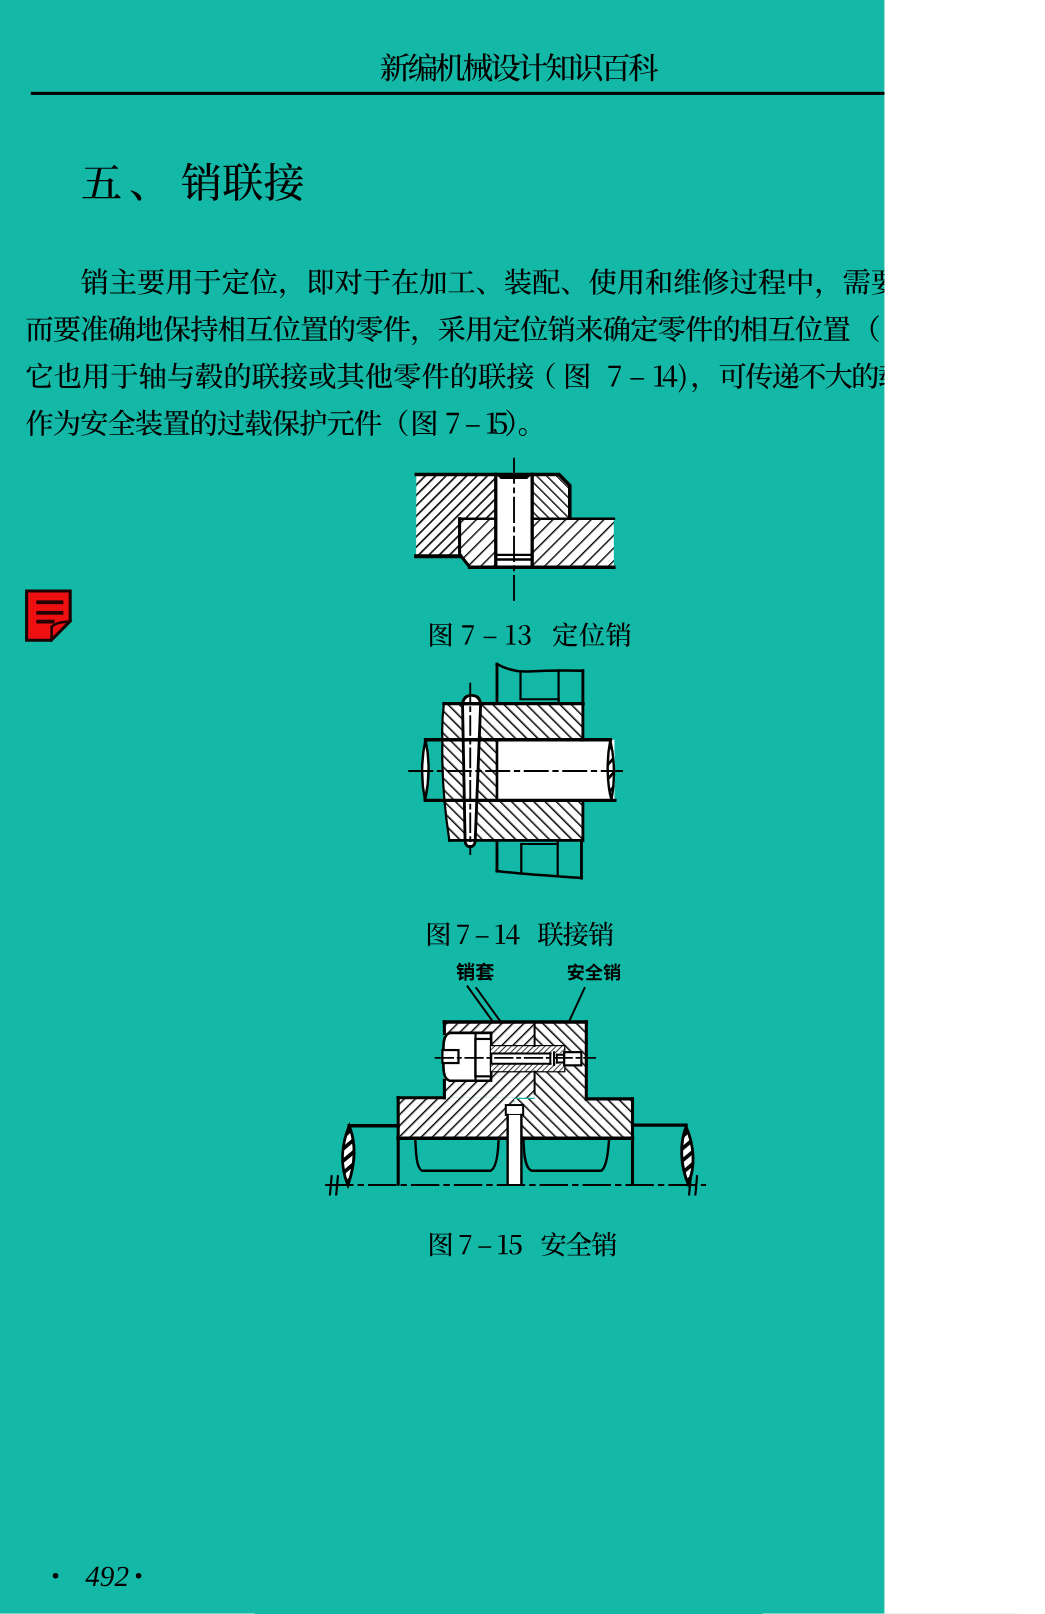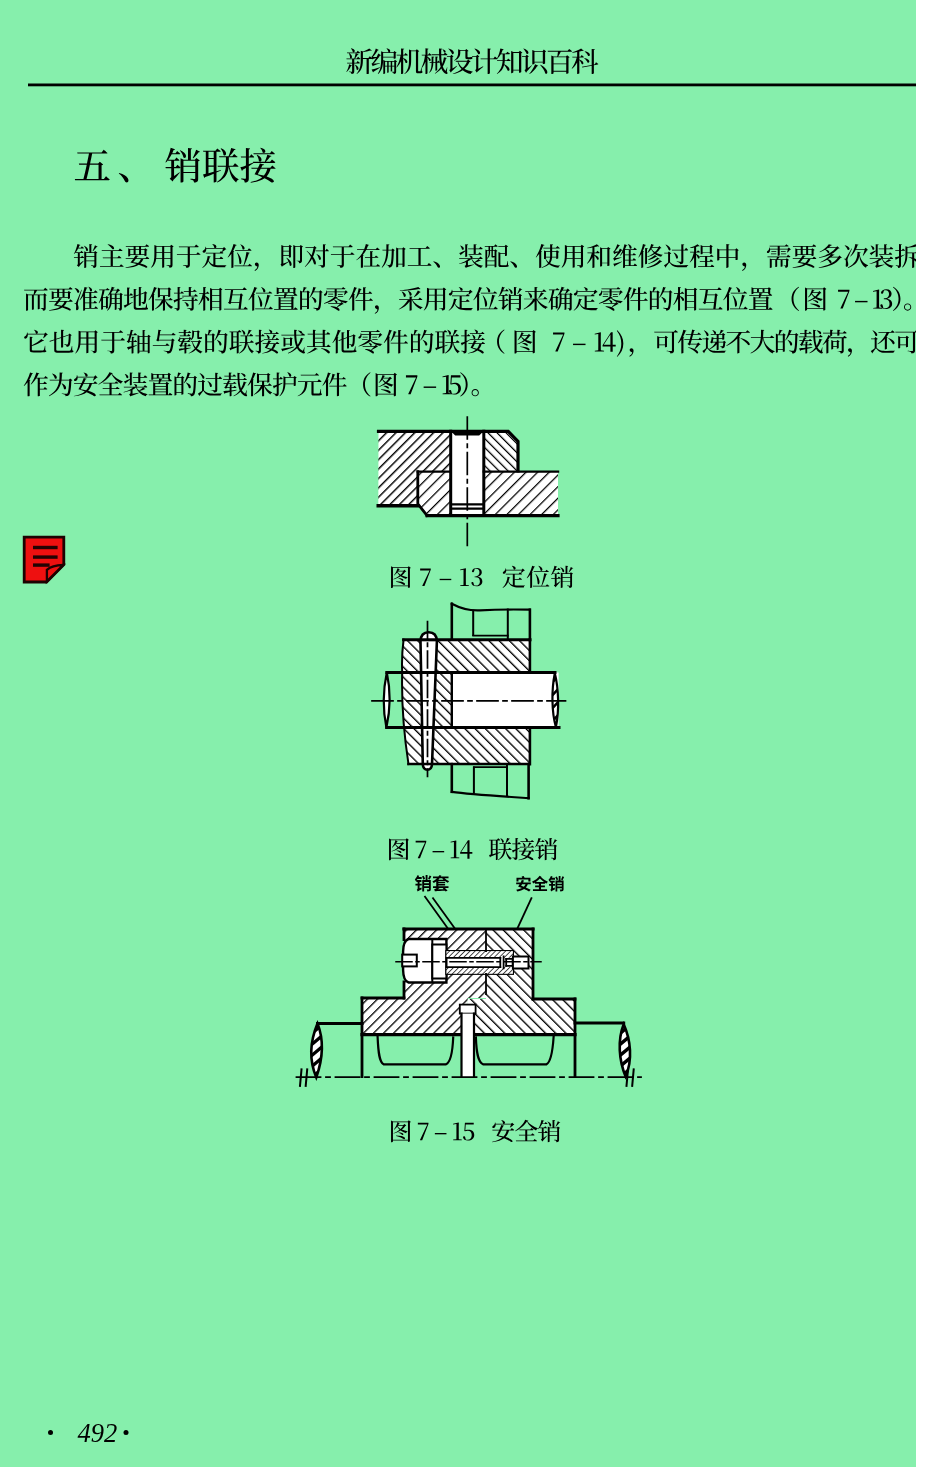--- a/index.html
+++ b/index.html
@@ -1,14 +1,14 @@
 <!DOCTYPE html>
 <html><head><meta charset="utf-8"><style>
 html,body{margin:0;padding:0;background:#fff;}
-#page{position:relative;width:916px;height:1467px;background:#86efac;overflow:hidden;}
+#page{position:relative;width:804px;height:1467px;background:#14b8a6;overflow:hidden;}
 svg{position:absolute;left:0;top:0;}
 </style></head><body>
 <div id="page">
 <svg width="950" height="1467" viewBox="0 0 950 1467">
 <defs>
 <pattern id="hA9" patternUnits="userSpaceOnUse" width="6.65" height="6.65" patternTransform="rotate(45)">
           <rect width="6.65" height="6.65" fill="#fff"></rect>
           <line x1="0" y1="0" x2="0" y2="6.65" stroke="#000" stroke-width="2.90"></line>
         </pattern>
 <pattern id="hA12" patternUnits="userSpaceOnUse" width="8.20" height="8.20" patternTransform="rotate(45)">

